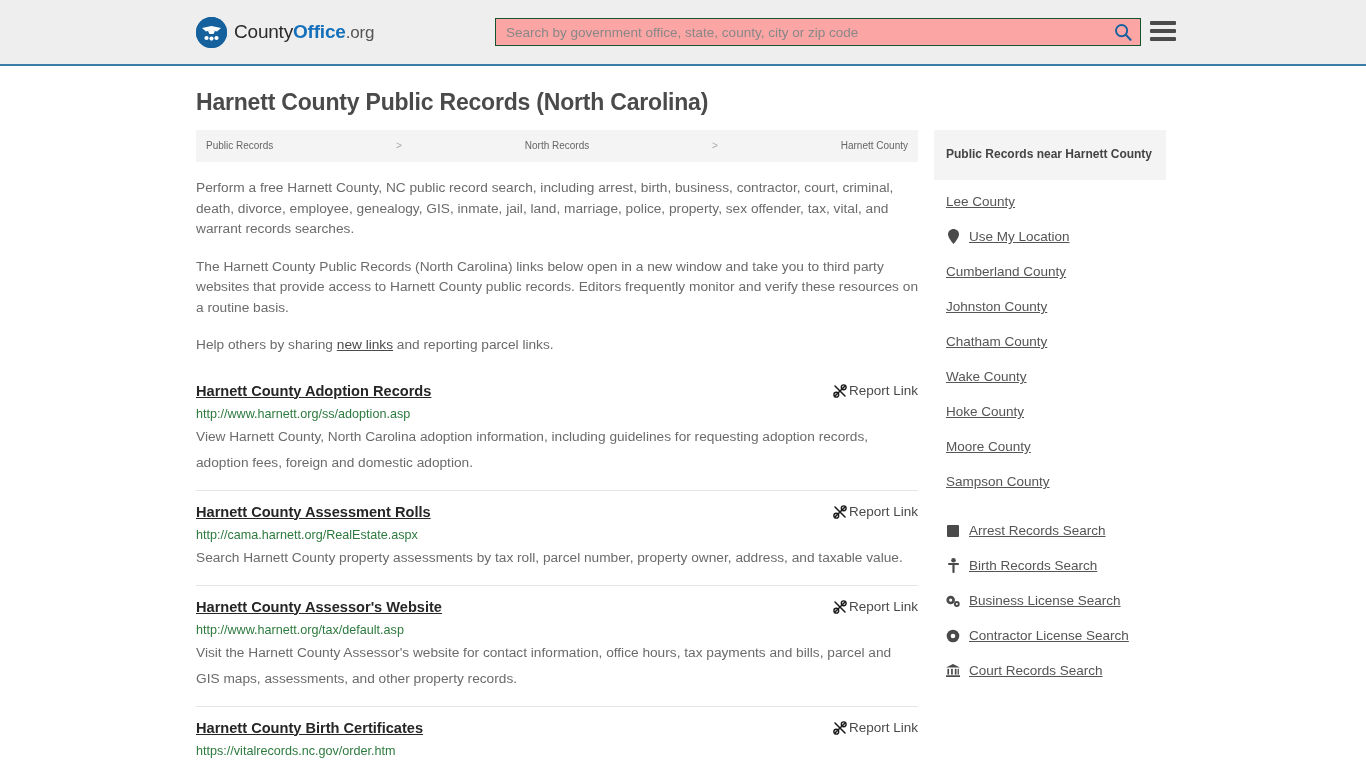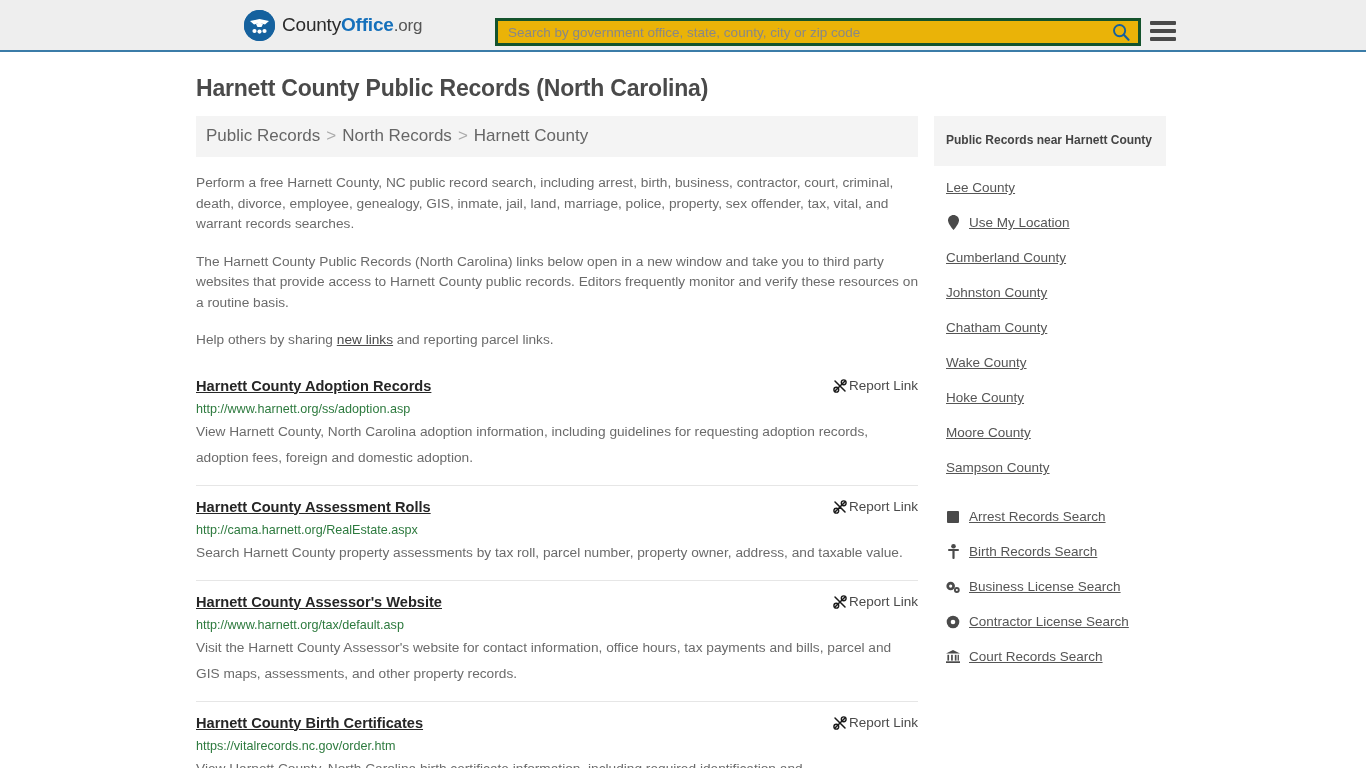--- a/index.html
+++ b/index.html
@@ -6,27 +6,26 @@
   html, body {
     width: 1366px; height: 768px;
     overflow: hidden;
     background: #ffffff;
     font-family: "Liberation Sans", sans-serif;
     color: #555555;
   }
 
   
   .site-header {
-    height: 52px;
+    height: 66px;
     background: #eeeeee;
     border-bottom: 2px solid #3b7ca8;
     display: flex;
     align-items: center;
     position: relative;
-    padding-left: 48px;
   }
   .brand {
     display: flex;
     align-items: center;
     margin-left: 196px;
     gap: 7px;
     text-decoration: none;
   }
   .brand-mark {
     width: 31px; height: 31px;
@@ -46,22 +45,22 @@
   .brand-text .b-blue { color: #1570bb; font-weight: bold; }
   .brand-text .b-dark { color: #2b2b2b; }
   .brand-text .b-org { color: #555; font-size: 17px; }
 
   .search-wrap {
     position: absolute;
     left: 495px;
     top: 18px;
     width: 646px;
     height: 28px;
-    background: #eab308;
-    border: 3px solid #14532d;
+    background: #fca5a5;
+    border: 1px solid #14532d;
     display: flex;
     align-items: center;
   }
   .search-input {
     flex: 1;
     border: 0;
     outline: 0;
     height: 26px;
     padding: 0 10px;
     font-size: 13.5px;
@@ -106,25 +105,26 @@
     letter-spacing: -0.2px;
   }
   .columns { display: flex; align-items: flex-start; }
   .main-col { width: 722px; flex: none; }
   .side-col { width: 232px; flex: none; margin-left: 16px; }
 
   
   .breadcrumb {
     background: #f4f4f4;
     padding: 10px 10px 11px 10px;
-    font-size: 17px;
+    font-size: 10px;
     display: flex;
     align-items: center;
     gap: 6px;
     flex-wrap: wrap;
+    justify-content: space-between;
   }
   .breadcrumb a {
     color: #666;
     text-decoration: none;
   }
   .breadcrumb .sep { color: #aaa; }
   .breadcrumb .current { color: #666; }
 
   
   .intro p {

